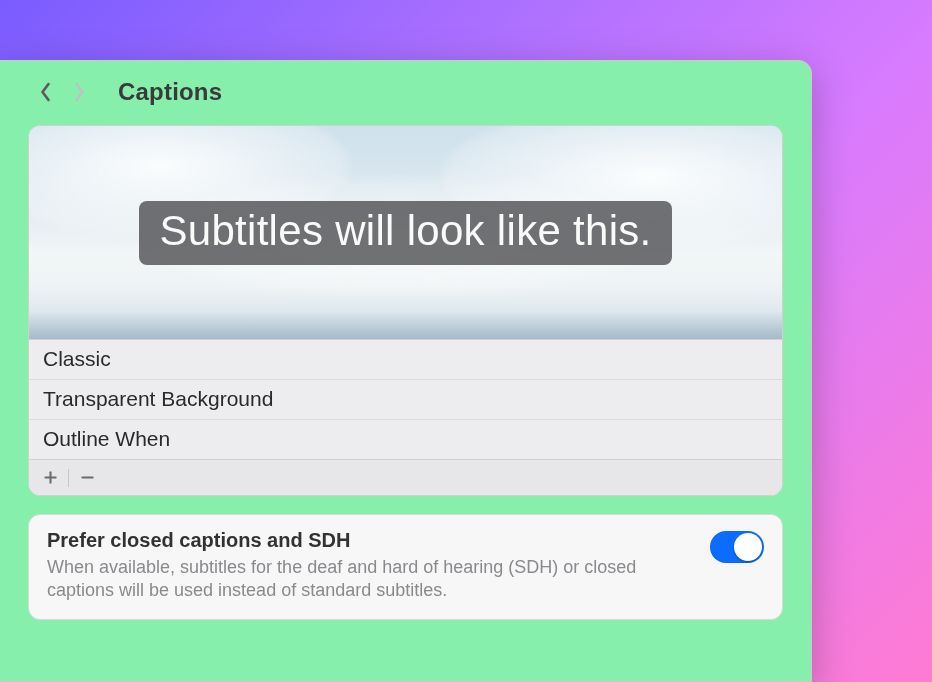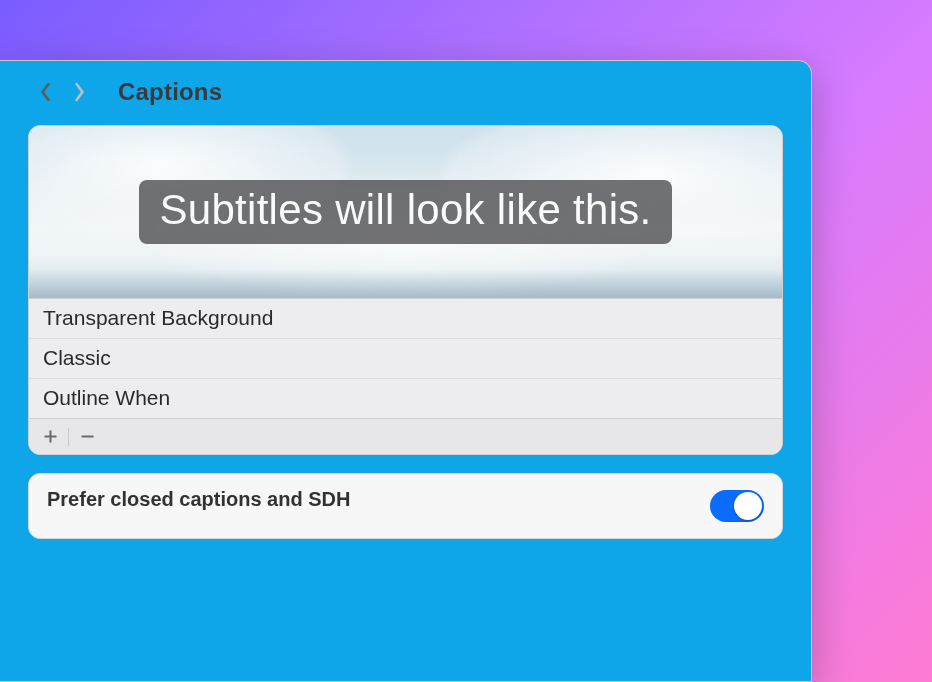--- a/index.html
+++ b/index.html
@@ -14,21 +14,21 @@
     overflow: hidden;
     background: linear-gradient(135deg, #7a5cff 0%, #b071ff 35%, #d87bff 60%, #ff7bd3 100%);
     padding: 0;
     position: relative;
   }
   .panel {
     position: absolute;
     top: 60px;
     left: 0;
     width: 812px;
-    background: #0ea5e9;
+    background: #86efac;
     border-top-right-radius: 14px;
     border-bottom-right-radius: 0;
     border: 1px solid #c9c9cc;
     border-left: none;
     box-shadow: 0 12px 40px rgba(0,0,0,0.25);
     padding-top: 16px;
     padding-bottom: 28px;
     min-height: 622px;
   }
   .header {
@@ -63,21 +63,21 @@
 
   .preview-block {
     margin: 0 28px;
     border: 1px solid #d0d0d3;
     border-radius: 12px;
     overflow: hidden;
     background: #ededef;
   }
 
   .preview-area {
-    height: 172px;
+    height: 213px;
     position: relative;
     background: linear-gradient(to bottom,
       #cfe1ec 0%,
       #d6e5ee 20%,
       #e6eef2 45%,
       #f2f6f7 60%,
       #eef3f5 75%,
       #cfdde6 100%
     );
     display: flex;
@@ -237,22 +237,22 @@
     <div class="preview-area">
       <div class="cloud c1"></div>
       <div class="cloud c2"></div>
       <div class="cloud c3"></div>
       <div class="sky-floor"></div>
       <div class="subtitle-box">Subtitles will look like this.</div>
     </div>
 
     <div class="style-list" id="style-list">
 
-    <div class="style-row"><span>Transparent Background</span></div>
-        <div class="style-row"><span>Classic</span></div>
+    <div class="style-row"><span>Classic</span></div>
+        <div class="style-row"><span>Transparent Background</span></div>
         <div class="style-row"><span>Outline When</span></div>
       </div>
 
     <div class="list-footer">
       <div class="footer-btn">
         <svg class="plus-minus-icon" viewBox="0 0 16 16">
           <line x1="8" y1="2.5" x2="8" y2="13.5"></line>
           <line x1="2.5" y1="8" x2="13.5" y2="8"></line>
         </svg>
       </div>
@@ -262,19 +262,20 @@
           <line x1="2.5" y1="8" x2="13.5" y2="8"></line>
         </svg>
       </div>
     </div>
 
   </div>
 
   <div class="option-card">
     <div class="option-text">
       <div class="option-title">Prefer closed captions and SDH</div>
+      <div class="option-desc">When available, subtitles for the deaf and hard of hearing (SDH) or closed captions will be used instead of standard subtitles.</div>
     </div>
     <div class="toggle">
       <div class="knob"></div>
     </div>
   </div>
 
 </div>
 
 </body></html>

